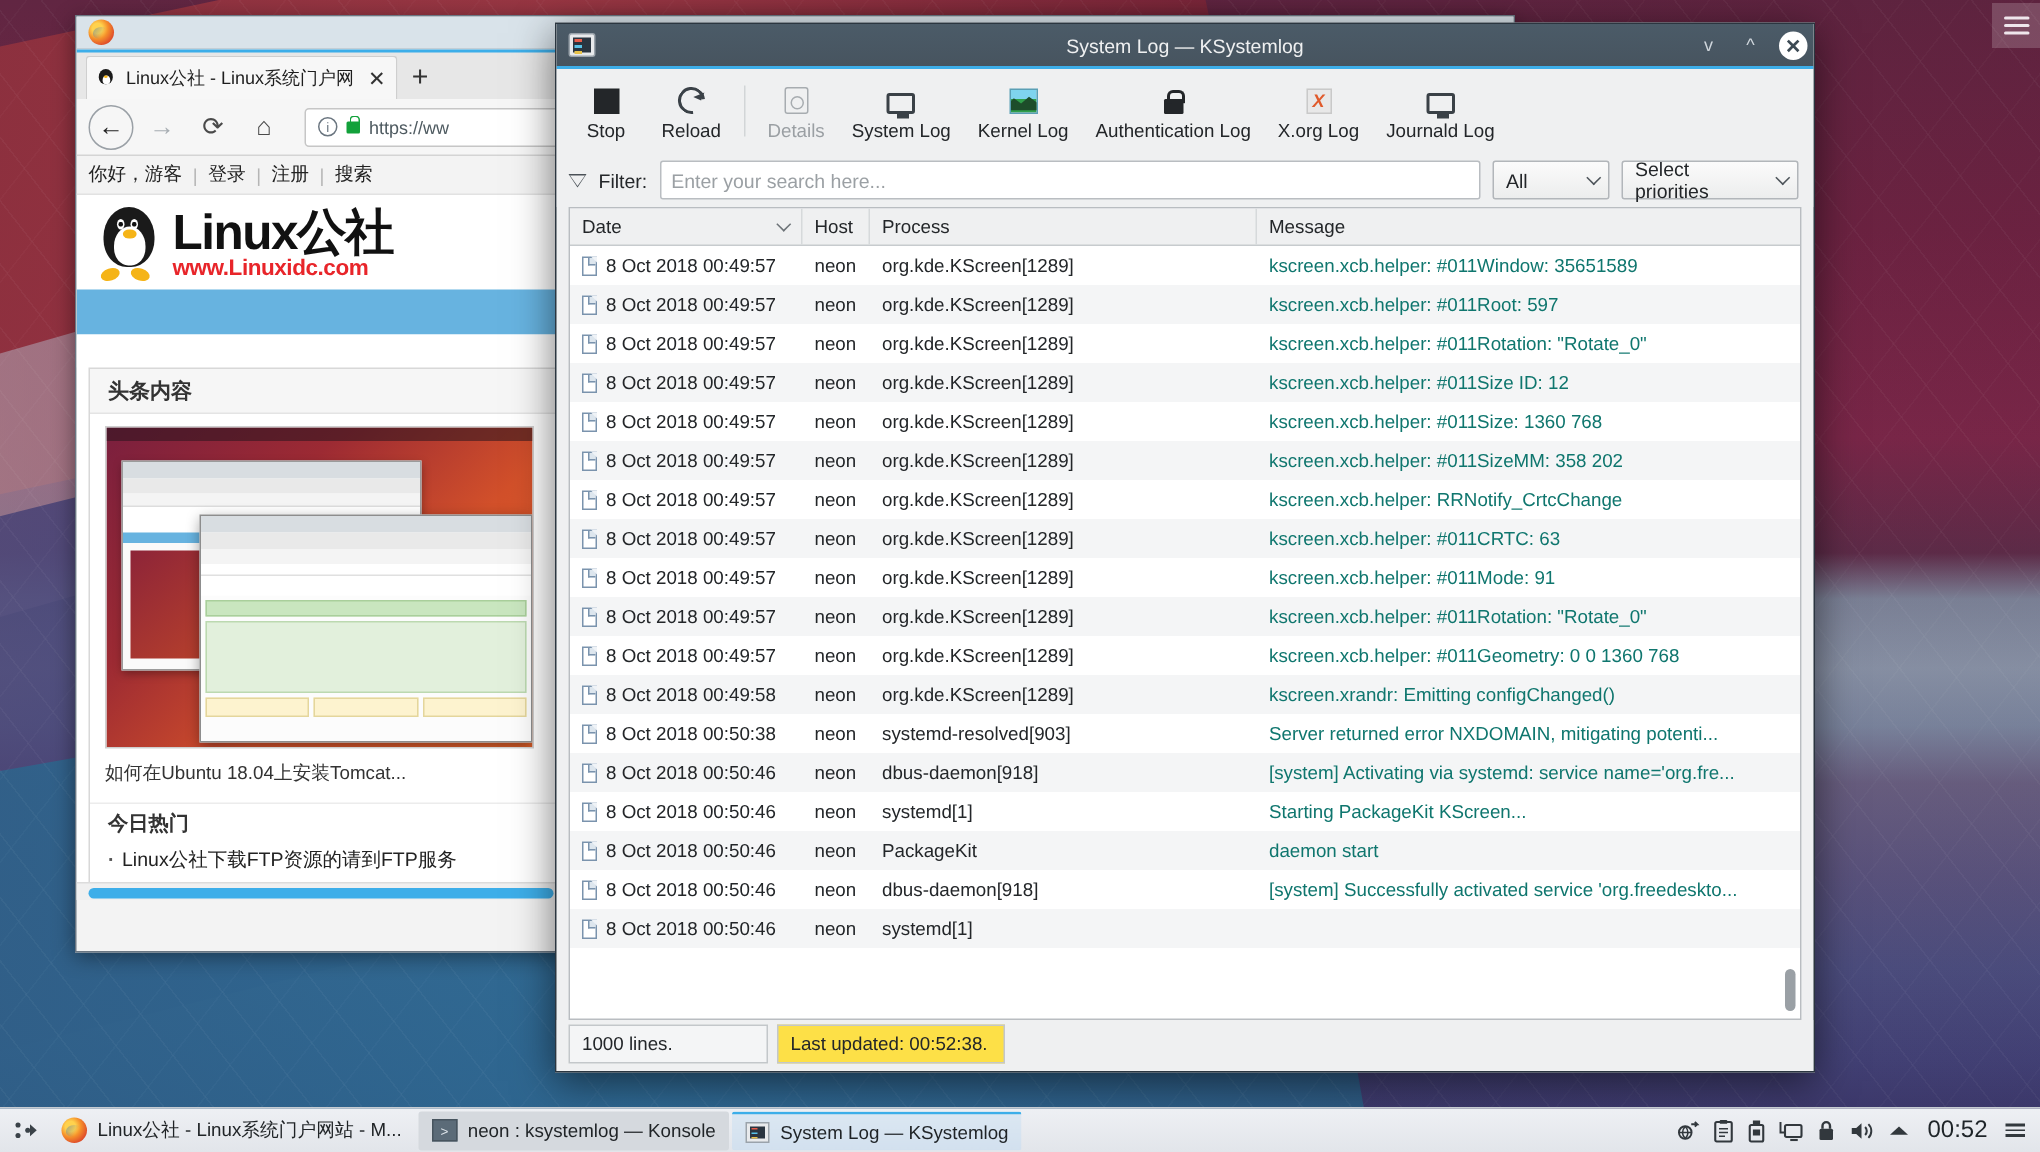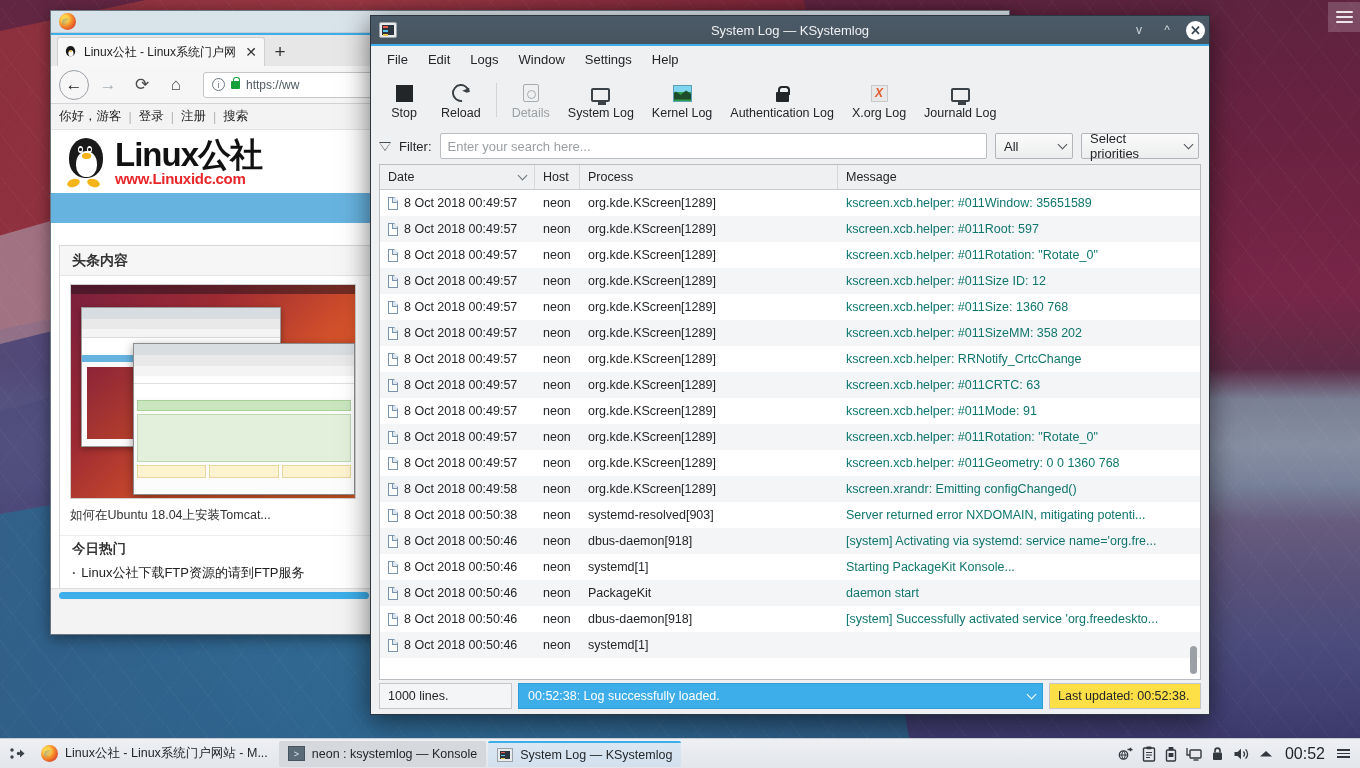--- a/index.html
+++ b/index.html
@@ -620,28 +620,20 @@
         <div class="scr"></div>
       </div>
     <div id="ksys-title">System Log — KSystemlog</div>
     <div id="ksys-winbtns">
       <div class="winbtn">v</div>
       <div class="winbtn">^</div>
       <div class="winbtn close">✕</div>
     </div>
   </div>
 
-  <div id="ksys-menubar">
-    <div class="menu-item">File</div>
-    <div class="menu-item">Edit</div>
-    <div class="menu-item">Logs</div>
-    <div class="menu-item">Window</div>
-    <div class="menu-item">Settings</div>
-    <div class="menu-item">Help</div>
-  </div>
 
   <div id="ksys-toolbar">
     <div class="tb-item">
       <div class="tb-ico">
           <span class="ico-stop"></span>
         </div>
       <span>Stop</span>
     </div>
     <div class="tb-item">
       <div class="tb-ico">
@@ -845,21 +837,21 @@
           <div class="td" style="width: 258px;">dbus-daemon[918]</div>
           <div class="td msg" style="flex: 1 1 0%;">[system] Activating via systemd: service name='org.fre...</div>
         </div>
         <div class="tr odd">
           <div class="td cell-date">
             <span class="docico"></span>
             <span>8 Oct 2018 00:50:46</span>
           </div>
           <div class="td" style="width: 45px;">neon</div>
           <div class="td" style="width: 258px;">systemd[1]</div>
-          <div class="td msg" style="flex: 1 1 0%;">Starting PackageKit Konsole...</div>
+          <div class="td msg" style="flex: 1 1 0%;">Starting PackageKit KScreen...</div>
         </div>
         <div class="tr even">
           <div class="td cell-date">
             <span class="docico"></span>
             <span>8 Oct 2018 00:50:46</span>
           </div>
           <div class="td" style="width: 45px;">neon</div>
           <div class="td" style="width: 258px;">PackageKit</div>
           <div class="td msg" style="flex: 1 1 0%;">daemon start</div>
         </div>
@@ -881,24 +873,20 @@
           <div class="td" style="width: 258px;">systemd[1]</div>
         </div>
       </div>
     <div id="ksys-vscroll">
         <i></i>
       </div>
   </div>
 
   <div id="ksys-statusbar">
     <div id="status-lines">1000 lines.</div>
-    <div id="status-msg">
-      <span>00:52:38: Log successfully loaded.</span>
-      <span class="chev"></span>
-    </div>
     <div id="status-updated">Last updated: 00:52:38.</div>
   </div>
 </div>
 
 <div id="taskbar">
   <div id="tb-launcher">
     <svg width="18" height="18" viewBox="0 0 18 18" aria-hidden="true">
       <circle cx="4" cy="5" r="1.7" fill="#3a4248"></circle>
       <circle cx="4" cy="12" r="1.7" fill="#3a4248"></circle>
       <circle cx="10.5" cy="8.5" r="1.7" fill="#3a4248"></circle>

